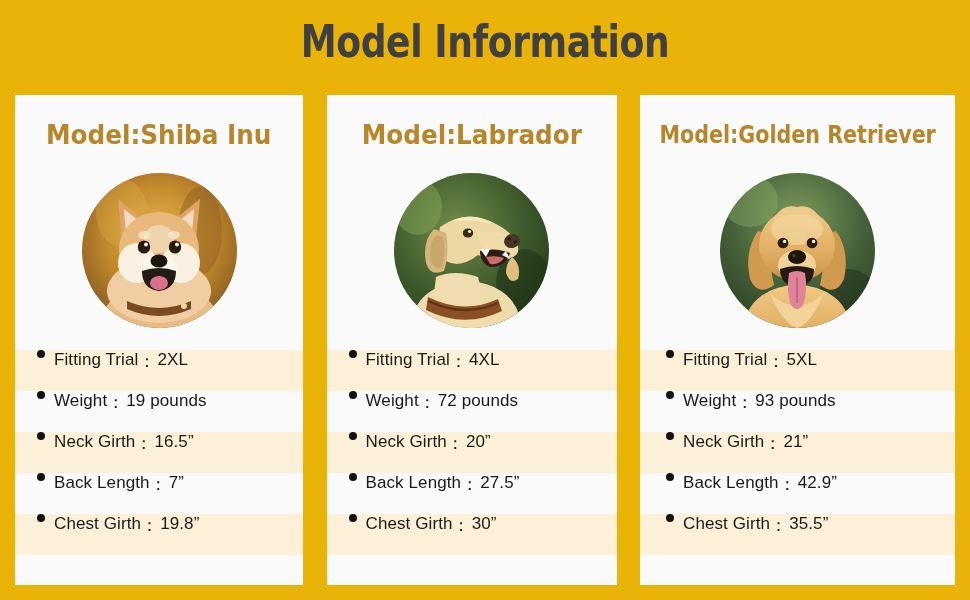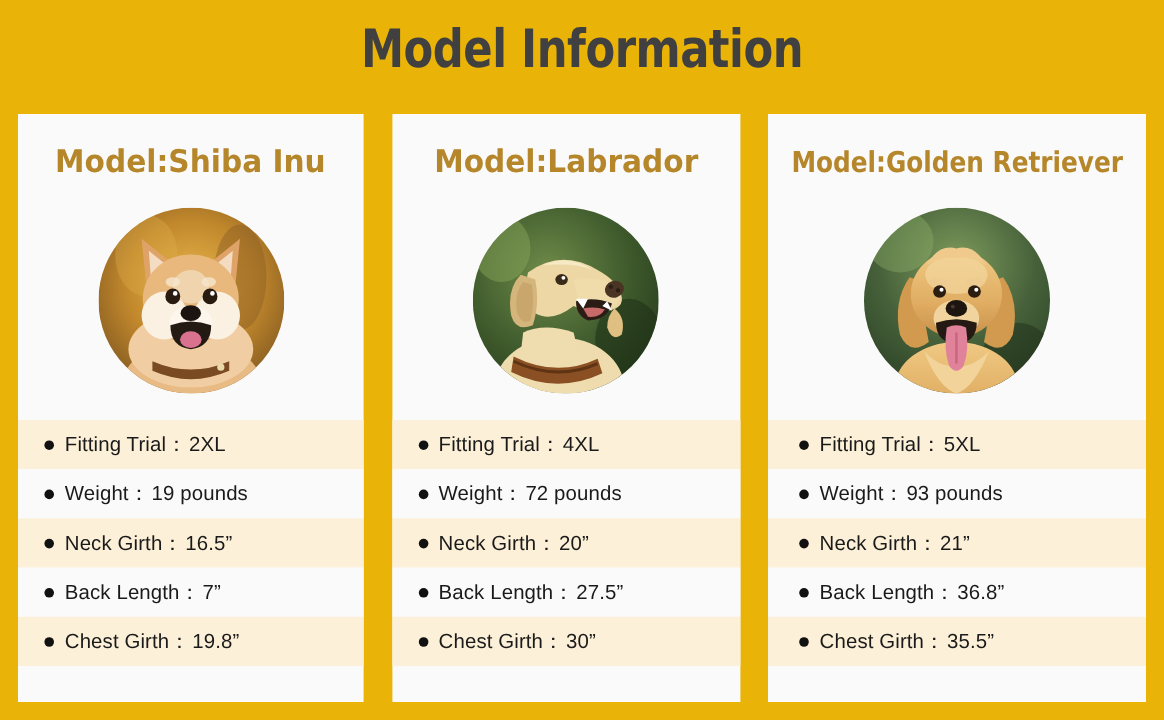--- a/index.html
+++ b/index.html
@@ -86,21 +86,21 @@
   .portrait-svg { display: block; width: 155px; height: 155px; }
 
   
   .spec-list {
     margin-top: 22px;
     width: 100%;
   }
   .spec-row {
     height: 41px;
     display: flex;
-    align-items: center;
+    align-items: flex-start;
     font-size: 17px;
     color: #1a1a1a;
     white-space: nowrap;
   }
   .spec-row.odd  { background: #fdf0d8; }
   .spec-row.even { background: #fafafa; }
 
   .card-1 .spec-row { padding-left: 22px; }
   .card-2 .spec-row { padding-left: 22px; }
   .card-3 .spec-row { padding-left: 26px; }
@@ -372,21 +372,21 @@
         <div class="spec-row odd">
           <span class="bullet"></span>
           <span class="spec-text">Neck Girth</span>
           <span class="spec-text">：</span>
           <span class="spec-text spec-val">21”</span>
         </div>
         <div class="spec-row even">
           <span class="bullet"></span>
           <span class="spec-text">Back Length</span>
           <span class="spec-text">：</span>
-          <span class="spec-text spec-val">36.8”</span>
+          <span class="spec-text spec-val">42.9”</span>
         </div>
         <div class="spec-row odd">
           <span class="bullet"></span>
           <span class="spec-text">Chest Girth</span>
           <span class="spec-text">：</span>
           <span class="spec-text spec-val">35.5”</span>
         </div>
       </div>
     </div>
 

